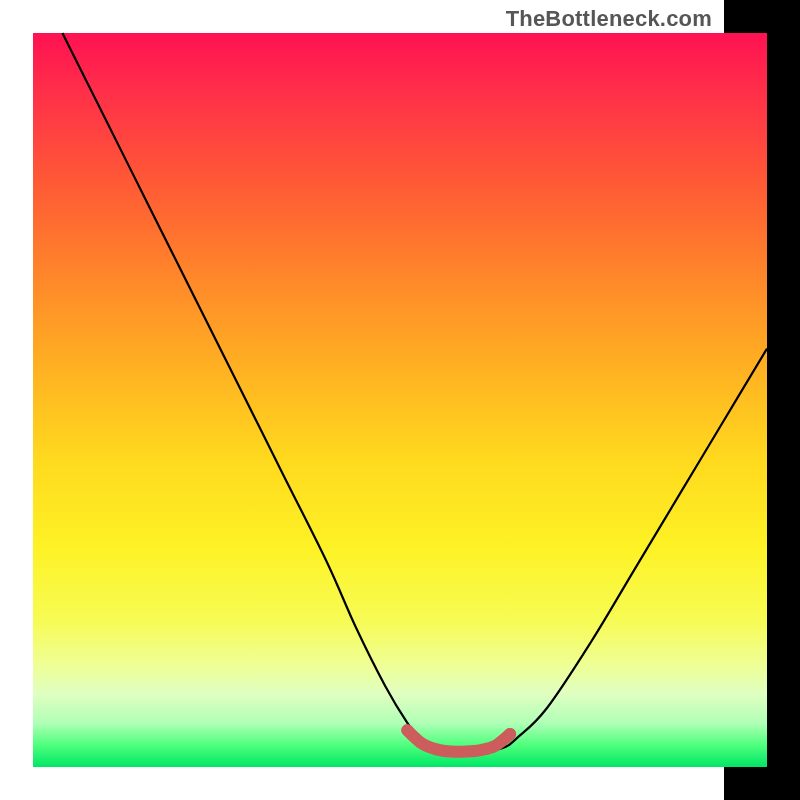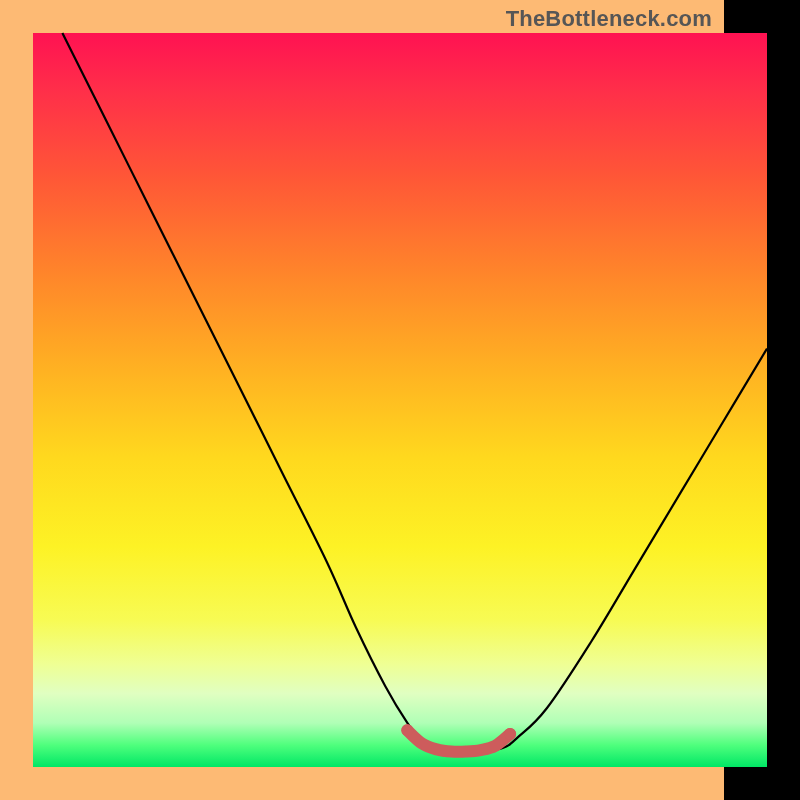--- a/index.html
+++ b/index.html
@@ -7,21 +7,21 @@
     padding: 0;
     width: 800px;
     height: 800px;
     background: #000;
     overflow: hidden;
   }
   .frame {
     position: relative;
     width: 724px;
     height: 800px;
-    background: #fdba74;
+    background: #ffffff;
   }
   .attribution {
     position: absolute;
     top: 6px;
     right: 12px;
     font-family: Arial, Helvetica, sans-serif;
     font-size: 22px;
     font-weight: bold;
     color: #565656;
     letter-spacing: 0.2px;

